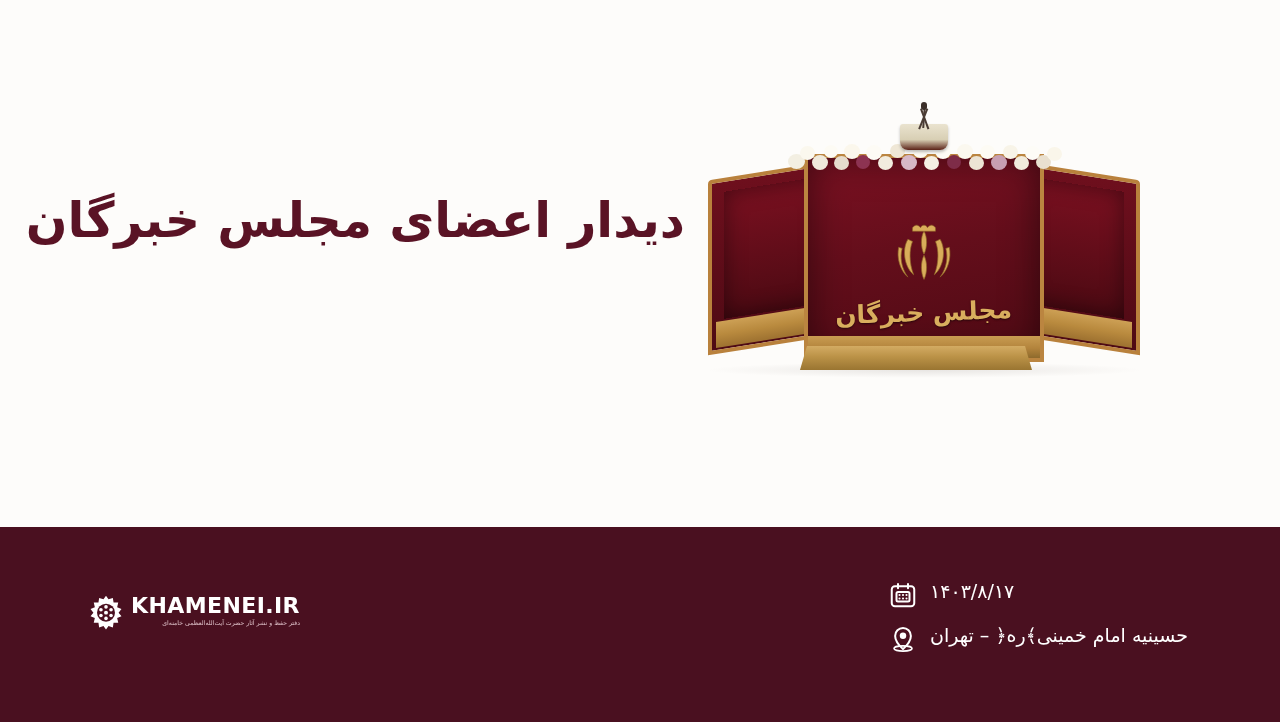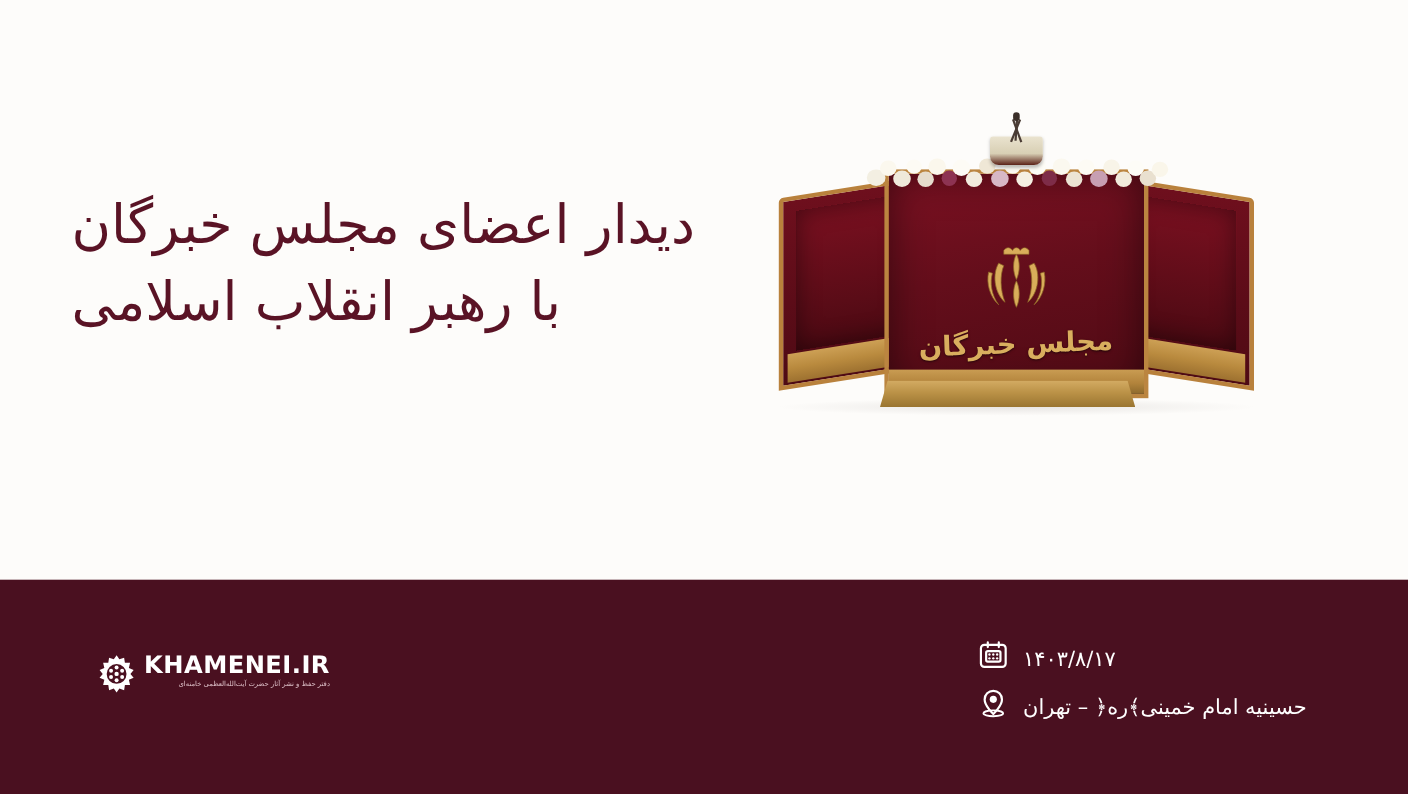--- a/index.html
+++ b/index.html
@@ -25,27 +25,27 @@
     left: 0; top: 0;
     width: 1280px;
     height: 527px;
     background: #fdfcfa;
   }
 
   
   .title-block {
     position: absolute;
     right: 595px;
-    top: 170px;
+    top: 186px;
     width: 620px;
     text-align: left;
     direction: rtl;
     color: #5a1325;
     font-family: "DejaVu Sans", "Liberation Sans", sans-serif;
-    font-weight: normal;
+    font-weight: bold;
     font-size: 49px;
     line-height: 1.42;
     letter-spacing: -0.5px;
   }
   .title-line {
     display: block;
     white-space: nowrap;
     text-align: left;
   }
 
@@ -237,21 +237,21 @@
   
   .meta {
     position: absolute;
     right: 92px;
     top: 580px;
     direction: rtl;
     text-align: right;
   }
   .meta-row {
     display: flex;
-    align-items: flex-end;
+    align-items: flex-start;
     justify-content: flex-start;
     gap: 12px;
     margin-bottom: 14px;
     flex-direction: row-reverse;
   }
   .meta-row:last-child { margin-bottom: 0; }
   .meta-text {
     color: #ffffff;
     font-family: "DejaVu Sans", "Liberation Sans", sans-serif;
     font-size: 19px;
@@ -267,21 +267,20 @@
 </style>
 </head>
 <body>
 
 <div class="stage">
 
   <div class="upper"></div>
 
   <div class="title-block">
     <span class="title-line">دیدار اعضای مجلس خبرگان</span>
-    <span class="title-line">با رهبر انقلاب اسلامی</span>
   </div>
 
   <div class="photo">
     <div class="pod-wrap">
       <div class="pod-ground"></div>
 
       <div class="wing left">
         <div class="wing-inner"></div>
         <div class="wing-skirt"></div>
       </div>

